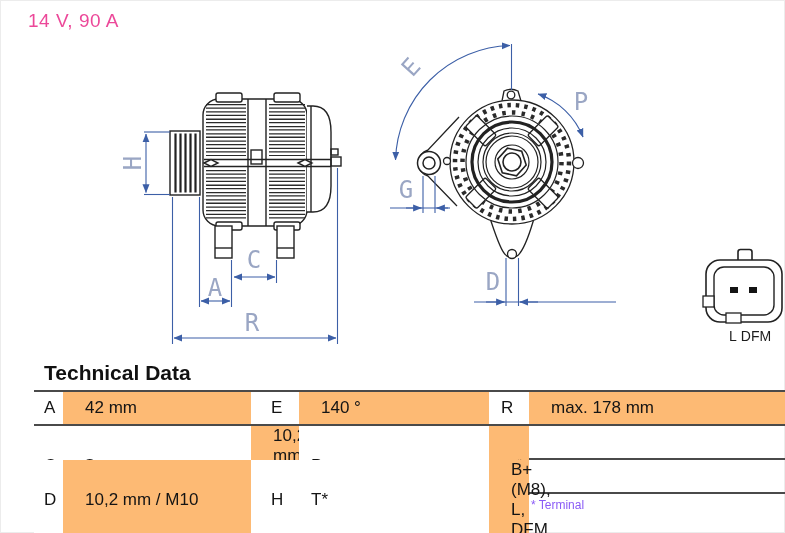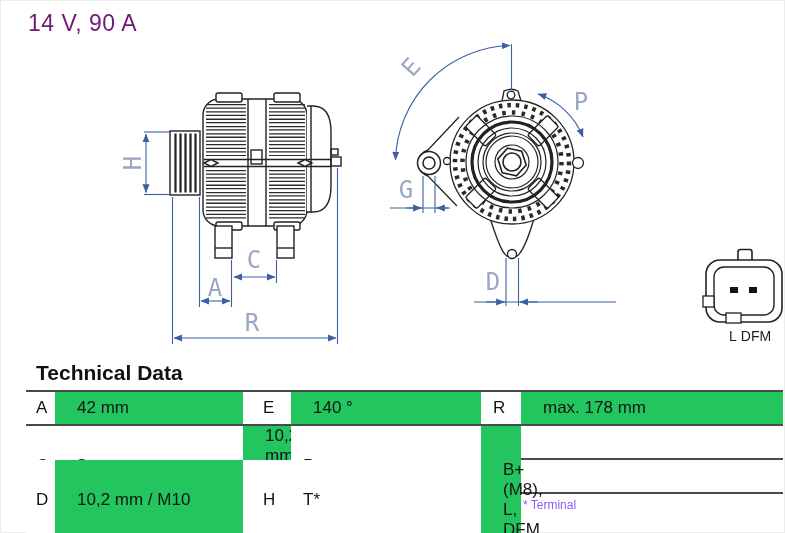--- a/index.html
+++ b/index.html
@@ -1,27 +1,27 @@
 <!DOCTYPE html>
 <html><head>
 <meta charset="utf-8">
 <style>
   html,body{margin:0;padding:0;background:#fff;}
   .page{position:relative;width:785px;height:533px;background:#fff;overflow:hidden;
         font-family:"Liberation Sans",sans-serif;box-shadow:inset 0 0 0 1px #ececec;}
-  .hdr{position:absolute;left:28px;top:10px;font-size:23px;color:#701a75;letter-spacing:.5px;}
+  .hdr{position:absolute;left:28px;top:10px;font-size:19px;color:#ec4899;letter-spacing:.5px;}
   svg.drawing{position:absolute;left:0;top:0;}
-  .tech{position:absolute;left:8px;top:361px;width:707px;}
+  .tech{position:absolute;left:16px;top:361px;width:707px;}
   .tech h2{margin:0 0 5px 28px;font-size:21px;font-weight:bold;color:#111;}
   .tbl{margin-left:18px;width:757px;border-top:2px solid #4a4a4a;}
   .row{display:grid;grid-template-columns:29px 188px 48px 190px 40px 262px;
        height:32px;border-bottom:2px solid #4a4a4a;font-size:17px;color:#141414;}
   .kc{display:flex;align-items:center;padding-left:10px;background:#fff;}
   .kc.k2{padding-left:20px;} .kc.k3{padding-left:12px;}
-  .vc{display:flex;align-items:center;padding-left:22px;background:#22c55e;}
+  .vc{display:flex;align-items:center;padding-left:22px;background:#fdba74;}
   .fnote{padding-left:515px;padding-top:4px;font-size:12px;color:#8b5cf6;}
   .roticon{display:block;}
 </style>
 </head>
 <body>
 
 <div class="page">
 
   <div class="hdr">14 V, 90 A</div>
 

